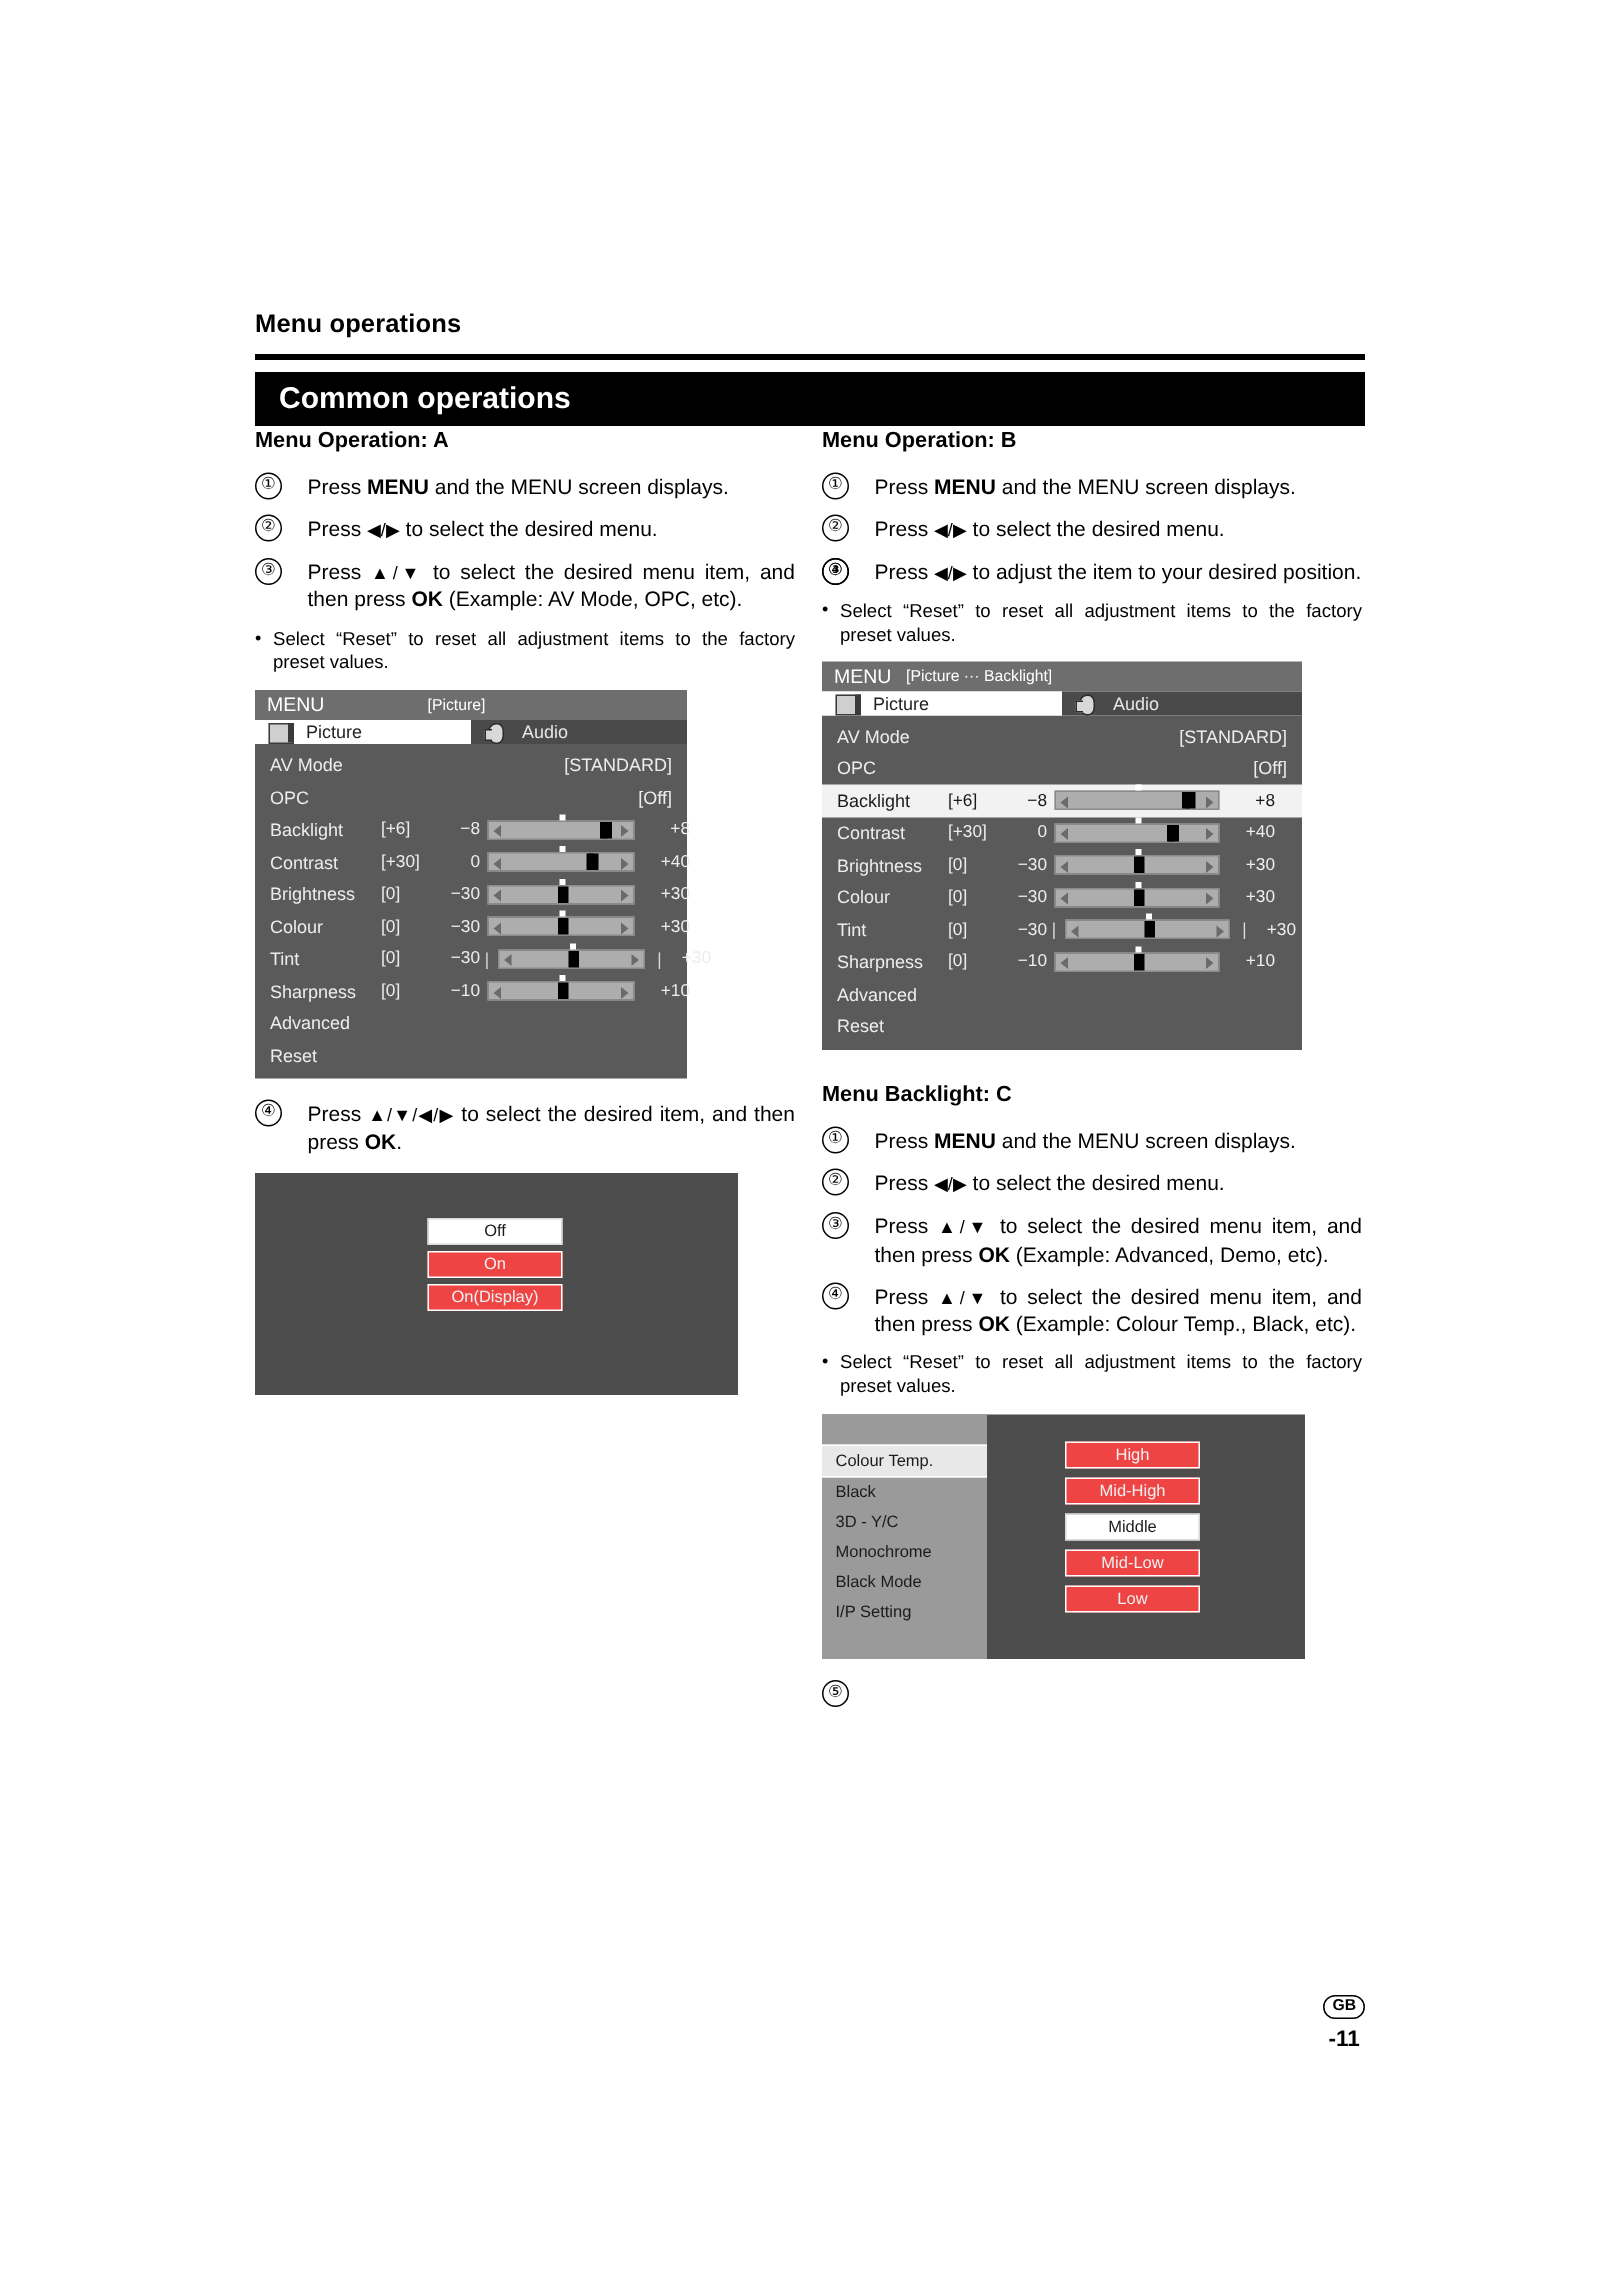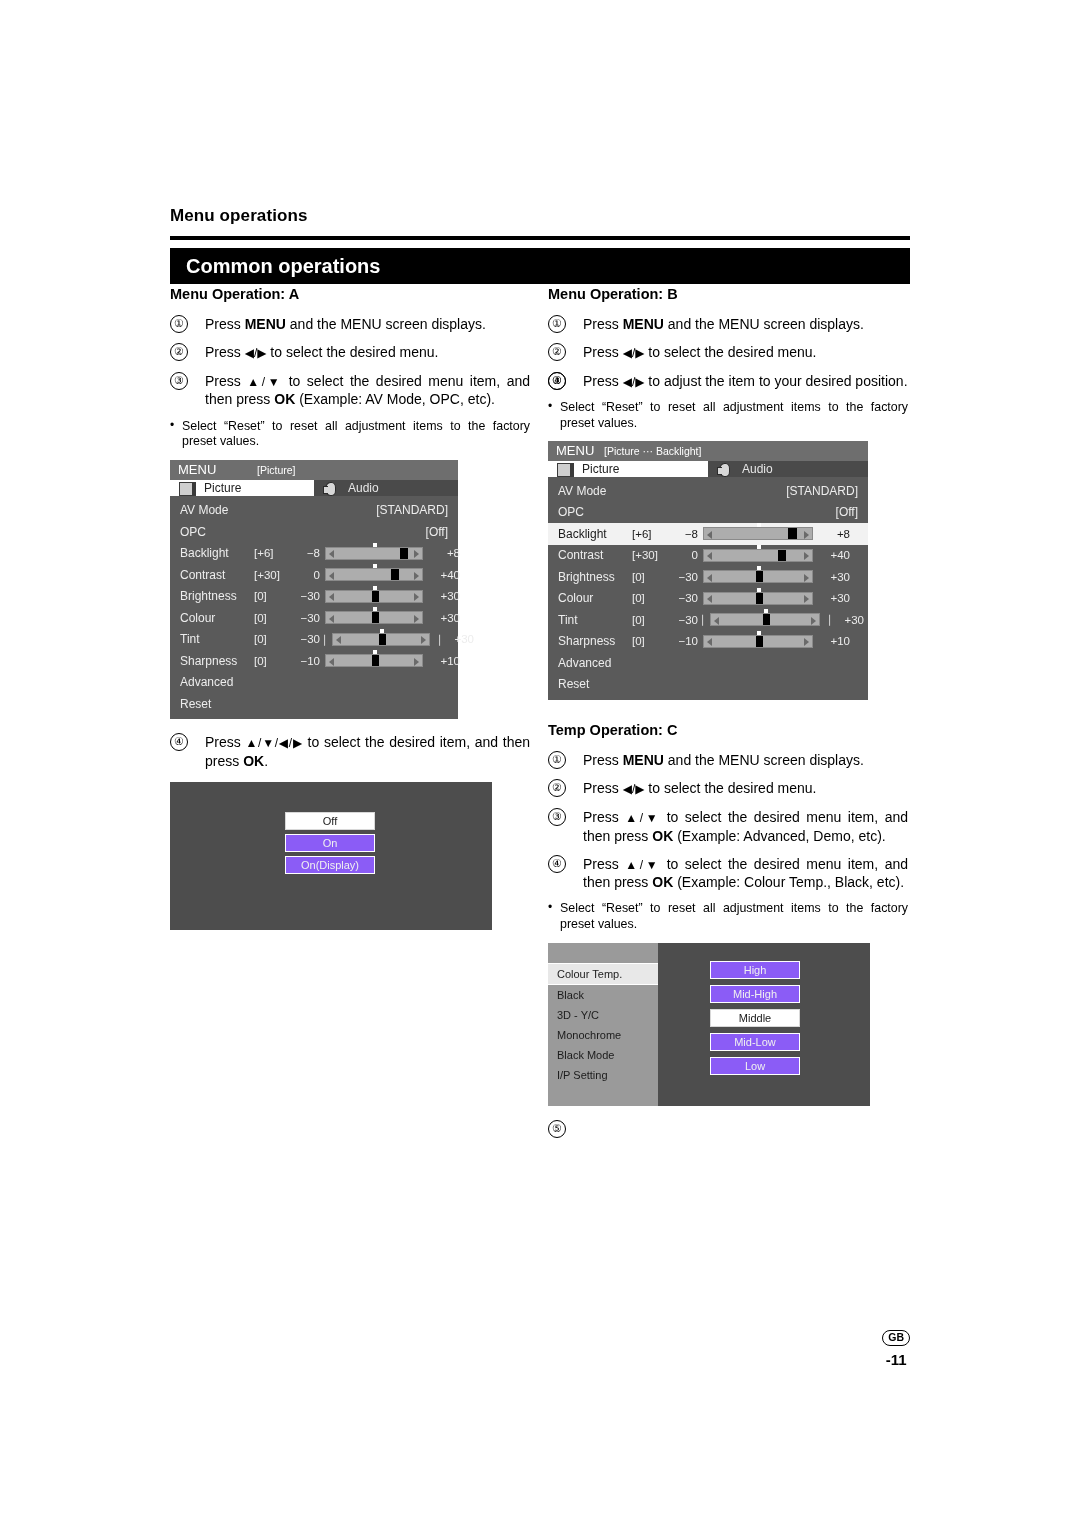--- a/index.html
+++ b/index.html
@@ -130,21 +130,21 @@
   .sl .tick{position:absolute;top:-5px;width:4px;height:4px;background:#ffffff;}
   .sl .thumb{position:absolute;top:0px;width:7px;height:11px;background:#000;}
   .sl .fill{position:absolute;top:0px;height:11px;background:#000;}
 
   
   .panel-dark{background:#4d4d4d;position:relative;}
   .btnstack{position:absolute;}
   .osdbtn{
     height:18px;line-height:17px;text-align:center;font-size:11px;
     border:1.5px solid #ffffff;box-sizing:border-box;margin-bottom:4px;
-    background:#8b5cf6;color:#f0f0f0;
+    background:#ef4444;color:#f0f0f0;
   }
   .osdbtn.sel{background:#ffffff;color:#1a1a1a;border-color:#d8d8d8;}
 
   
   .ct-wrap{display:flex;background:#4d4d4d;position:relative;}
   .ct-side{width:110px;background:#9a9a9a;flex:none;padding:20px 0 0 0;box-sizing:border-box;}
   .ct-item{font-size:11px;color:#1c1c1c;padding:4px 9px;}
   .ct-item.hl{background:#e8e8e8;border:1.2px solid #ffffff;border-left:none;border-right:none;}
   .ct-main{flex:1;position:relative;}
 
@@ -174,21 +174,21 @@
     <ol class="steps" id="steps-a">
         <li><span class="num">①</span><span>Press <b class="b">MENU</b> and the MENU screen displays.</span></li>
         <li><span class="num">②</span><span>Press <span class="arrows">◀/▶</span> to select the desired menu.</span></li>
         <li><span class="num">③</span><span>Press <span class="arrows">▲/▼</span> to select the desired menu item, and then press <b class="b">OK</b> (Example: AV Mode, OPC, etc).</span></li>
       </ol>
     <div class="note">Select “Reset” to reset all adjustment items to the factory preset values.</div>
 
     <div class="osd" id="osd-a" style="margin-top:10px;width:288px;">
         <div class="osd-titlebar">
           <span class="t1">MENU</span>
-          <span class="t2" style="left: 44px; padding-left: 43px;">[Picture]</span>
+          <span class="t2" style="left: 72px; padding-left: 43px;">[Picture]</span>
         </div>
         <div class="osd-tabs">
           <div class="osd-tab active" style="width: 144px;">
             <span class="tabicon">
               <i class="tvicon"></i>
             </span>
             <span>Picture</span>
           </div>
           <div class="osd-tab inactive" style="width: 144px;">
             <span class="tabicon">
@@ -420,21 +420,21 @@
           </div>
           <div class="osd-row">
             <span class="lbl">Advanced</span>
           </div>
           <div class="osd-row">
             <span class="lbl">Reset</span>
           </div>
         </div>
       </div>
 
-    <div class="op-title" style="margin-top:22px;">Temp Operation: C</div>
+    <div class="op-title" style="margin-top:22px;">Menu Backlight: C</div>
     <ol class="steps" id="steps-c">
         <li><span class="num">①</span><span>Press <b class="b">MENU</b> and the MENU screen displays.</span></li>
         <li><span class="num">②</span><span>Press <span class="arrows">◀/▶</span> to select the desired menu.</span></li>
         <li><span class="num">③</span><span>Press <span class="arrows">▲/▼</span> to select the desired menu item, and then press <b class="b">OK</b> (Example: Advanced, Demo, etc).</span></li>
         <li><span class="num">④</span><span>Press <span class="arrows">▲/▼</span> to select the desired menu item, and then press <b class="b">OK</b> (Example: Colour Temp., Black, etc).</span></li>
       </ol>
     <div class="note">Select “Reset” to reset all adjustment items to the factory preset values.</div>
 
     <div class="ct-wrap" id="panel-ct" style="margin-top:10px;width:322px;height:163px;">
         <div class="ct-side">

